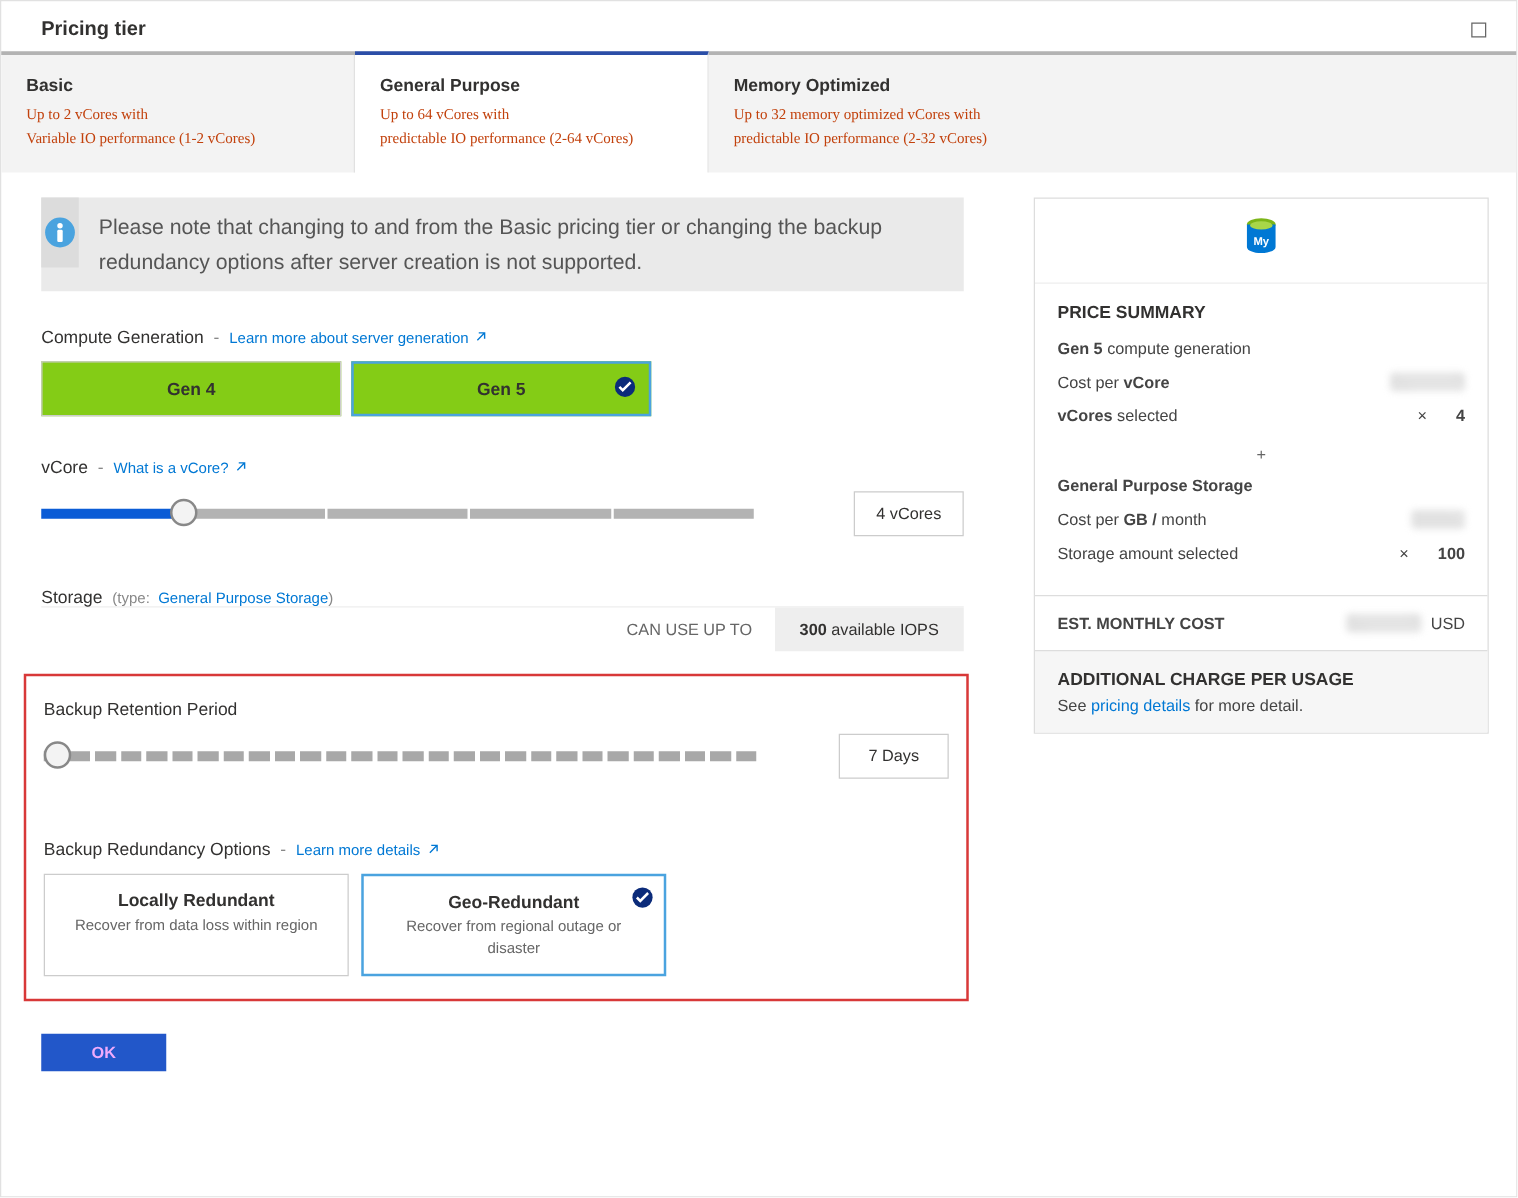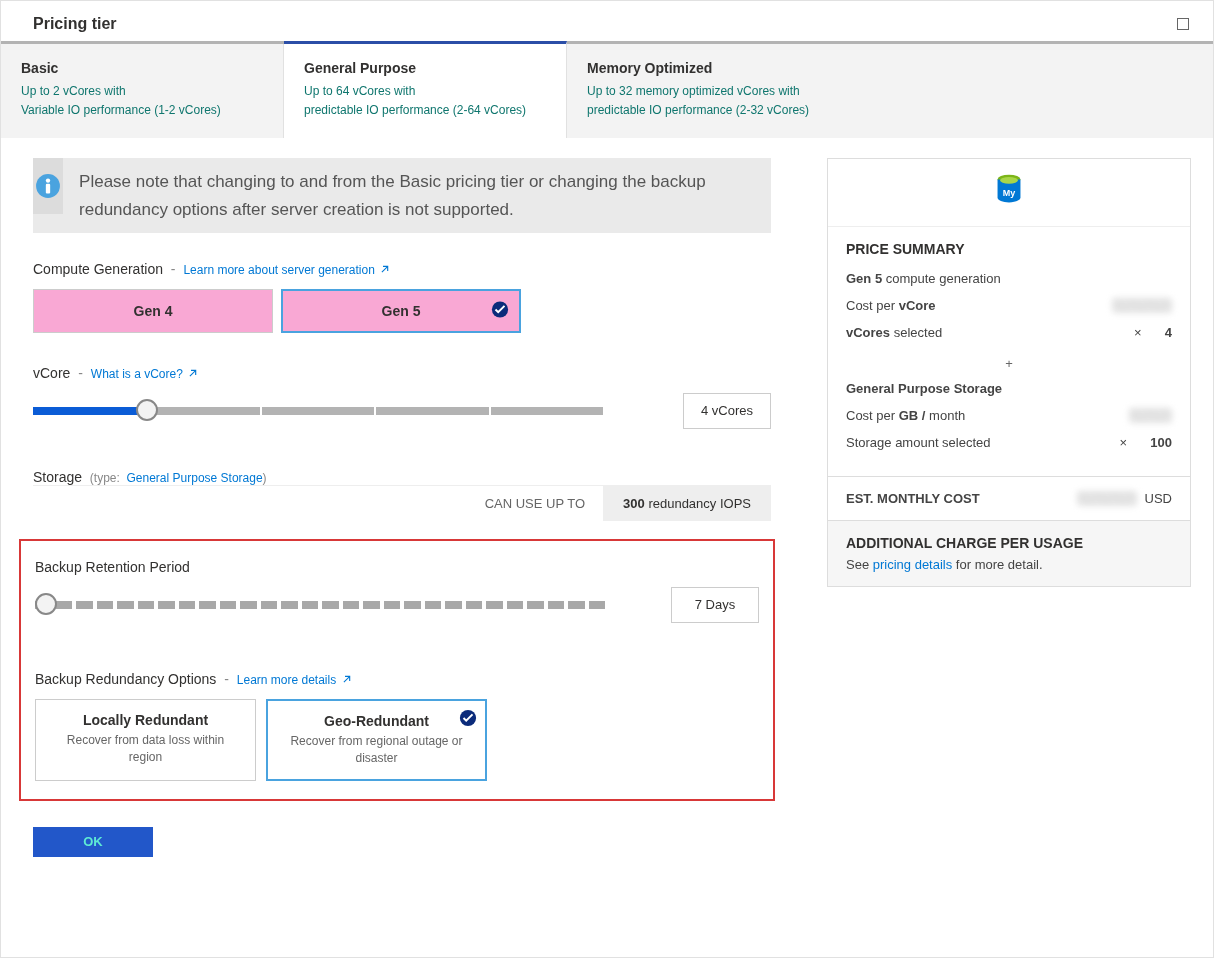--- a/index.html
+++ b/index.html
@@ -7,39 +7,39 @@
 .page { width: 1214px; min-height: 958px; background: #fff; border: 1px solid #e1e1e1; }
 .header { display: flex; justify-content: space-between; align-items: center; padding: 14px 24px 8px 32px; }
 .header h1 { font-size: 16px; font-weight: 600; }
 .maximize-icon { width: 12px; height: 12px; border: 1px solid #666; }
 
 .tabs { display: flex; border-top: 3px solid #b3b3b3; }
 .tab { flex: 0 0 auto; width: 283px; padding: 16px 20px 18px 20px; background: #f3f3f3; border-right: 1px solid #e1e1e1; cursor: pointer; }
 .tab:last-child { flex: 1; border-right: none; }
 .tab.active { background: #fff; border-top: 3px solid #2b4ea7; margin-top: -3px; }
 .tab-title { font-size: 14px; font-weight: 600; margin-bottom: 6px; }
-.tab-line { font-size: 12px; color: #0f766e; line-height: 1.6; }
+.tab-line { font-size: 12px; color: #c2410c; line-height: 1.6; font-family: Liberation Serif, serif; }
 
 .body { display: flex; padding: 20px 24px 0 32px; gap: 56px; }
 .main-col { flex: 0 0 738px; }
 .side-col { flex: 0 0 364px; }
 
 .infobox { display: flex; background: #eaeaea; margin-bottom: 28px; }
 .infobox-icon { width: 48px; height: 56px; display: flex; align-items: center; justify-content: center; background: #dcdcdc; }
 .infobox-icon svg { width: 26px; height: 26px; }
 .infobox-text { padding: 10px 24px 10px 16px; font-size: 17px; color: #555; line-height: 1.6; }
 
 .section-label { font-size: 14px; font-weight: 400; color: #323130; margin-bottom: 12px; }
 .section-label .dash { color: #888; padding: 0 4px; }
 .section-label .sub { font-size: 12px; color: #888; }
 .link { color: #0078d4; font-size: 12px; cursor: pointer; }
 .link svg { width: 9px; height: 9px; margin-left: 2px; vertical-align: 0; }
 
 .option-row { display: flex; gap: 8px; margin-bottom: 32px; }
-.option-card { position: relative; width: 240px; height: 44px; border: 1px solid #ccc; display: flex; align-items: center; justify-content: center; font-weight: 600; font-size: 14px; cursor: pointer; background: #f9a8d4; }
+.option-card { position: relative; width: 240px; height: 44px; border: 1px solid #ccc; display: flex; align-items: center; justify-content: center; font-weight: 600; font-size: 14px; cursor: pointer; background: #84cc16; }
 .option-card.selected { border: 2px solid #4aa3df; }
 .option-card .check { position: absolute; right: 10px; top: 50%; transform: translateY(-50%); }
 .check svg { width: 18px; height: 18px; }
 
 .slider-row { display: flex; align-items: center; margin-bottom: 40px; }
 .slider-container { flex: 0 0 570px; position: relative; height: 20px; }
 .slider-continuous .track { position: absolute; top: 6px; left: 0; right: 0; height: 8px; background: #b3b3b3; }
 .slider-segmented { display: flex; gap: 2px; position: absolute; top: 6px; left: 0; right: 0; }
 .slider-segmented .seg { flex: 1; height: 8px; background: #b3b3b3; }
 .slider-segmented .seg.filled { background: #0b5cd6; }
@@ -49,27 +49,27 @@
 .slider-value-box { width: 88px; height: 36px; border: 1px solid #ccc; display: flex; align-items: center; justify-content: center; font-size: 13px; background: #fff; margin-left: auto; }
 
 .iops-row { display: flex; justify-content: flex-end; align-items: center; margin: -12px 0 18px 0; border-top: 1px solid #eee; padding-top: 0; }
 .iops-label { font-size: 13px; color: #666; padding: 10px 18px; }
 .iops-value { background: #eee; padding: 10px 20px; font-size: 13px; }
 .iops-value b { font-weight: 700; }
 
 .red-frame { border: 2px solid #d83838; padding: 18px 14px 18px 14px; margin-left: -14px; margin-right: -4px; margin-bottom: 26px; }
 
 .backup-options { display: flex; gap: 10px; }
-.backup-card { position: relative; width: 221px; height: 82px; border: 1px solid #ccc; padding: 12px 18px; text-align: center; cursor: pointer; background: #fff; }
+.backup-card { position: relative; width: 244px; height: 82px; border: 1px solid #ccc; padding: 12px 18px; text-align: center; cursor: pointer; background: #fff; }
 .backup-card.selected { border: 2px solid #4aa3df; }
 .backup-card .bc-title { font-weight: 600; font-size: 14px; margin-bottom: 4px; }
 .backup-card .bc-sub { font-size: 12px; color: #666; line-height: 1.4; }
 .backup-card .check { position: absolute; right: 8px; top: 8px; }
 
-.ok-btn { width: 120px; height: 30px; background: #2257c9; color: #5eead4; border: none; font-size: 13px; font-weight: 600; cursor: pointer; margin-left: 0; }
+.ok-btn { width: 100px; height: 30px; background: #2257c9; color: #f0abfc; border: none; font-size: 13px; font-weight: 600; cursor: pointer; margin-left: 0; }
 
 
 .panel { border: 1px solid #ddd; background: #fff; }
 .panel-logo { padding: 14px 0; text-align: center; border-bottom: 1px solid #eee; }
 .panel-logo svg { width: 34px; height: 36px; }
 .panel-section { padding: 14px 18px; }
 .panel-title { font-size: 14px; font-weight: 700; margin-bottom: 14px; }
 .panel-line { display: flex; justify-content: space-between; align-items: center; font-size: 13px; margin-bottom: 12px; color: #444; }
 .panel-line .right { display: flex; align-items: center; gap: 8px; }
 .panel-line b { font-weight: 700; }
@@ -176,21 +176,21 @@
         <span>Storage</span>&nbsp;
         <span class="sub">
           <span>(type:</span>&nbsp;
           <span class="link">General Purpose Storage</span><span>)</span>
         </span>
       </div>
 
       <div class="iops-row">
         <div class="iops-label">CAN USE UP TO</div>
         <div class="iops-value">
-          <b>300</b><span> redundancy IOPS</span>
+          <b>300</b><span> available IOPS</span>
         </div>
       </div>
 
       
       <div class="red-frame">
 
         <div class="section-label">Backup Retention Period</div>
         <div class="slider-row" style="margin-bottom:48px;">
           <div class="slider-container">
             <div class="slider-dashed">

